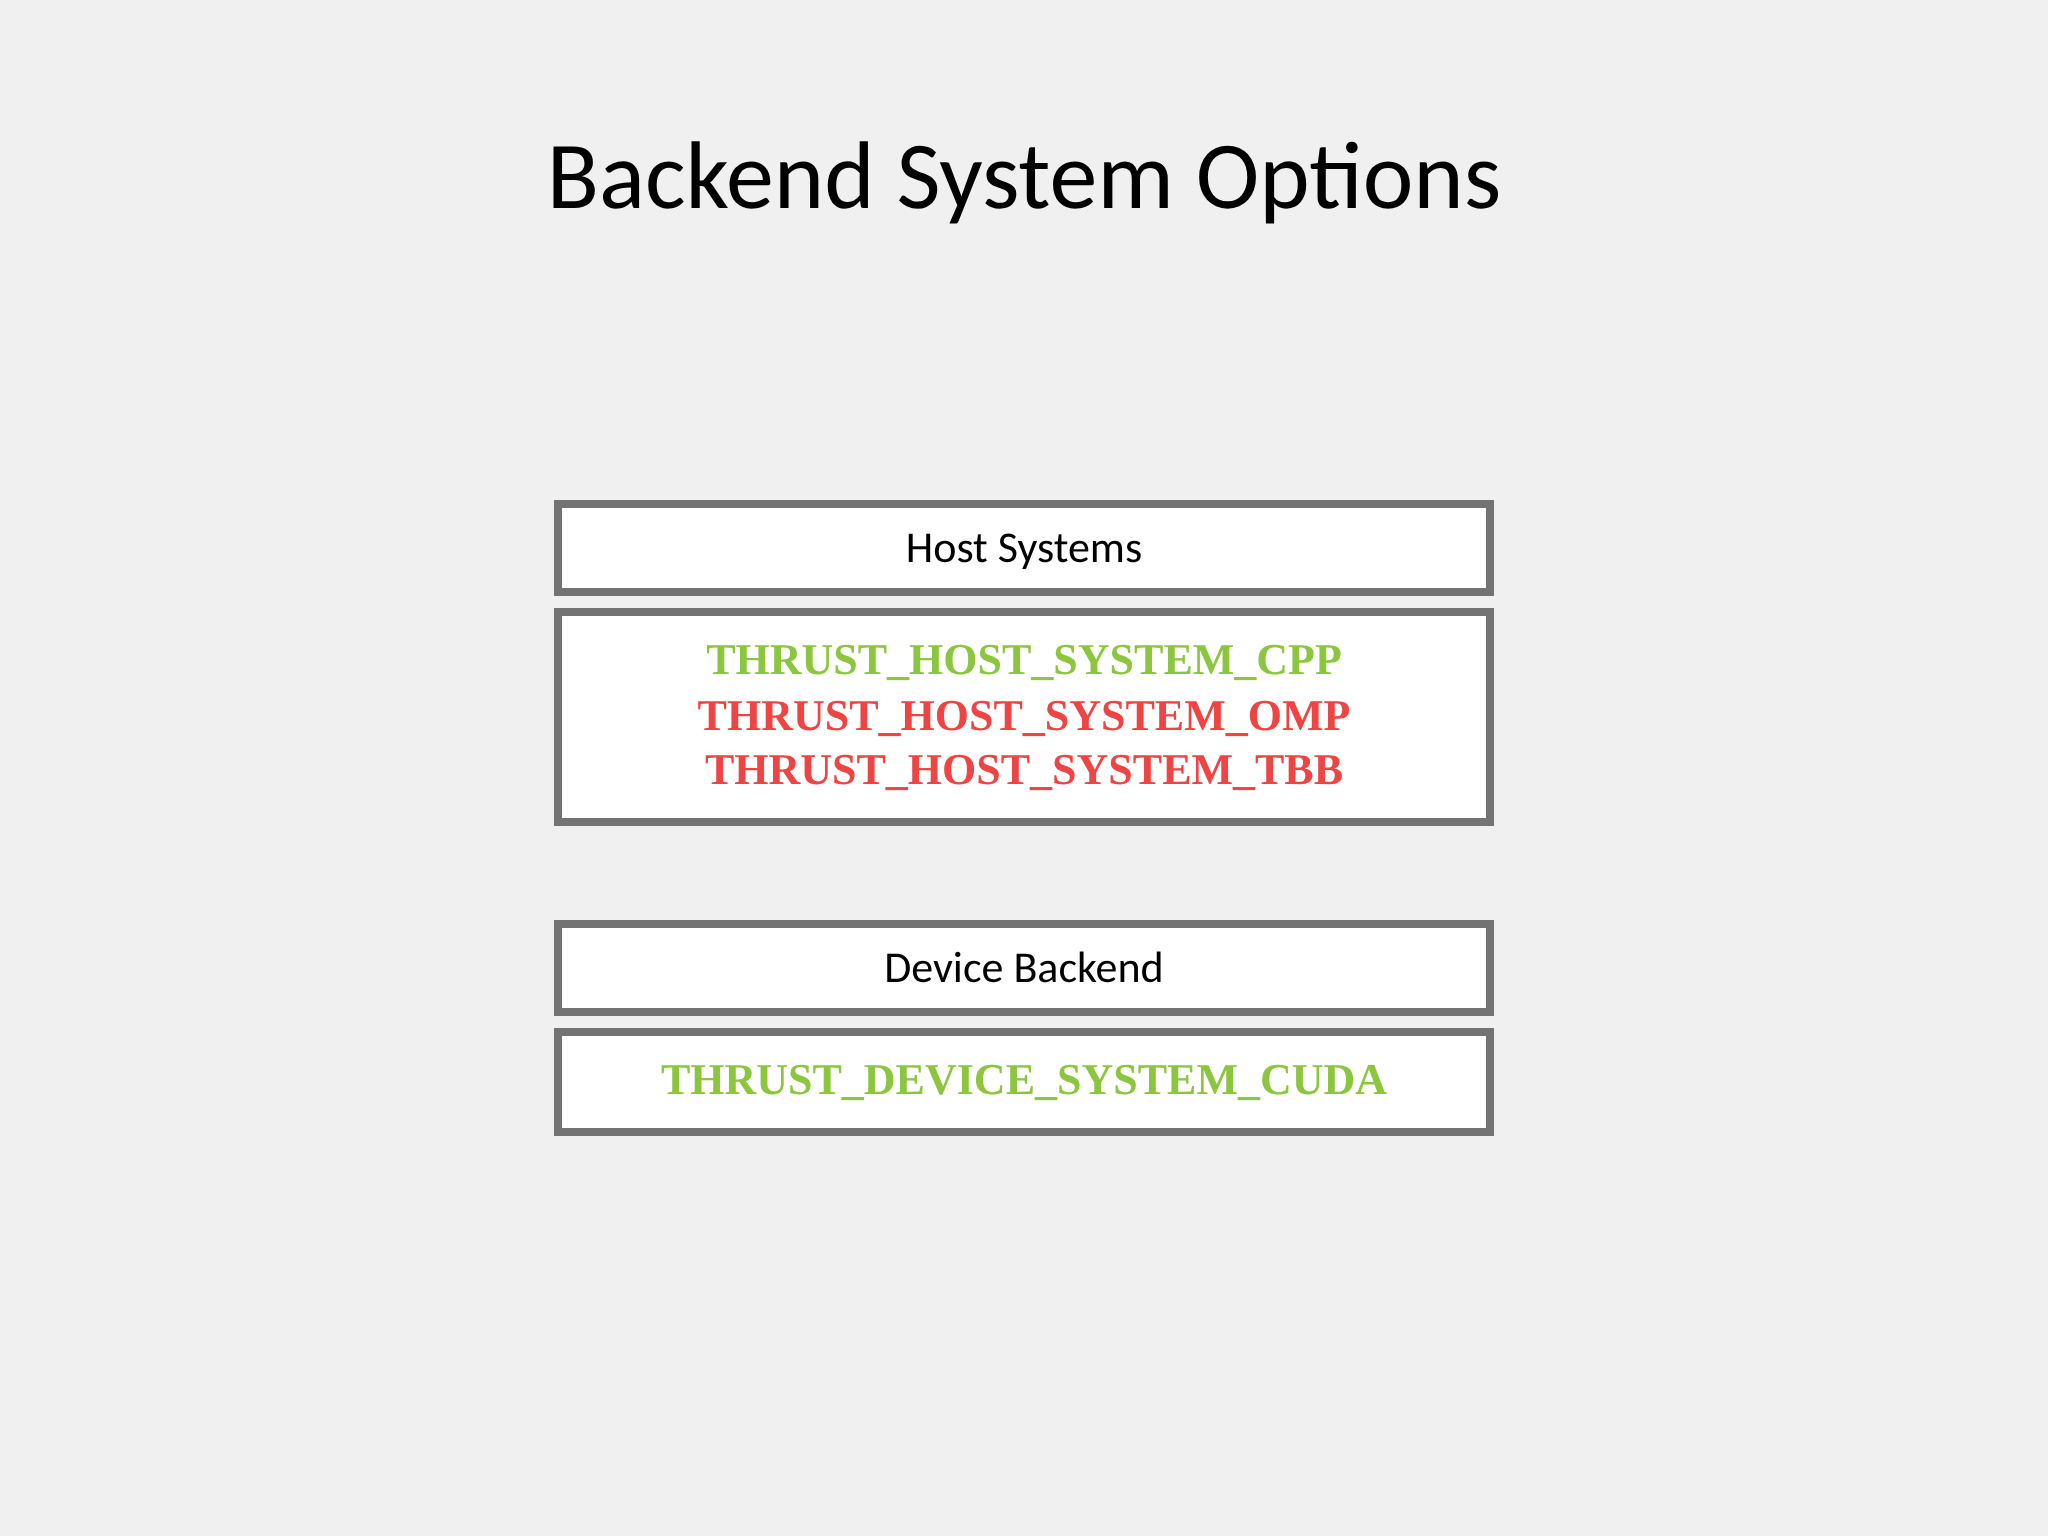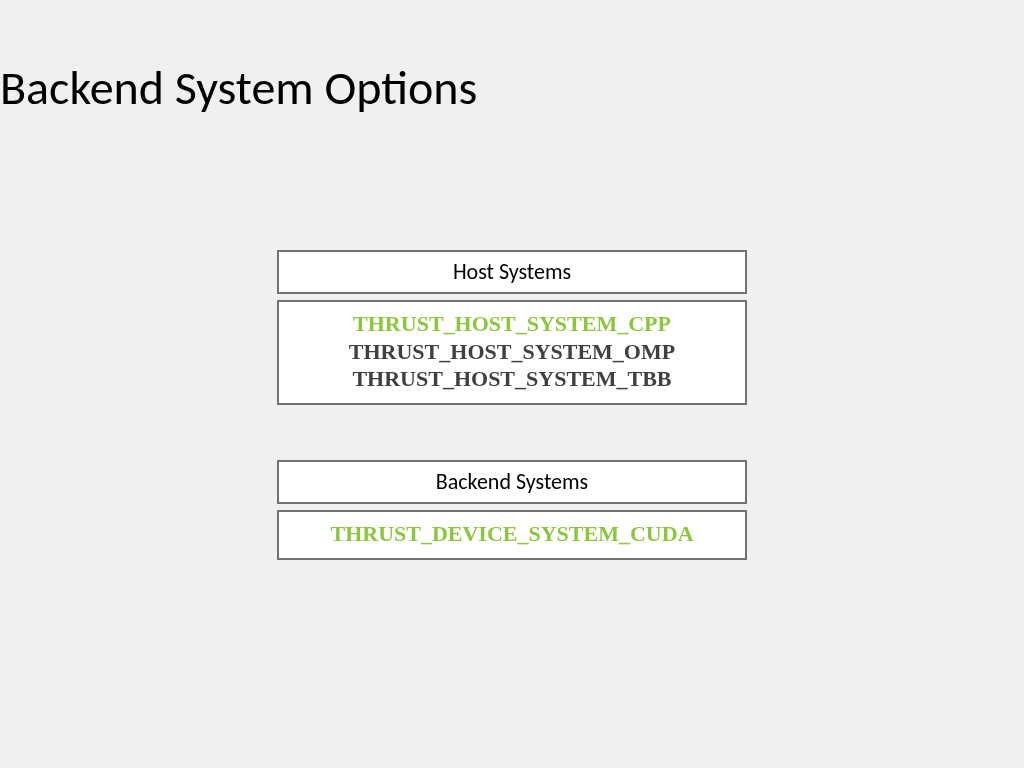--- a/index.html
+++ b/index.html
@@ -12,34 +12,35 @@
   .slide {
     width: 1024px;
     height: 768px;
     position: relative;
   }
   .title {
     position: absolute;
     top: 58px;
     left: 0;
     width: 100%;
+    text-align: center;
     font-size: 48px;
     font-weight: 400;
     color: #000;
   }
   .group {
     position: absolute;
     left: 277px;
     width: 470px;
   }
   .group.host   { top: 250px; }
   .group.device { top: 460px; }
   .box {
     background: #ffffff;
-    border: 2px solid #737373;
+    border: 4px solid #737373;
     width: 100%;
     text-align: center;
     margin-bottom: 6px;
   }
   .box.header {
     font-size: 22px;
     font-weight: 400;
     padding: 6px 0 7px 0;
     font-family: Calibri, "Segoe UI", Arial, sans-serif;
   }
@@ -47,38 +48,38 @@
     padding: 8px 0 10px 0;
   }
   .opt {
     font-family: Liberation Serif, serif;
     font-weight: bold;
     font-size: 22px;
     line-height: 1.25;
     white-space: pre;
   }
   .opt.highlight { color: #8cc63f; }
-  .opt.normal    { color: #404040; }
+  .opt.normal    { color: #ef4444; }
 </style>
 </head>
 <body>
 
 <div class="slide">
 
   <div class="title">Backend System Options</div>
 
   <div class="group host">
     <div class="box header">Host Systems</div>
     <div class="box body">
       <div class="opt highlight">THRUST_HOST_SYSTEM_CPP</div>
       <div class="opt normal">THRUST_HOST_SYSTEM_OMP</div>
       <div class="opt normal">THRUST_HOST_SYSTEM_TBB</div>
     </div>
   </div>
 
   <div class="group device">
-    <div class="box header">Backend Systems</div>
+    <div class="box header">Device Backend</div>
     <div class="box body">
       <div class="opt highlight">THRUST_DEVICE_SYSTEM_CUDA</div>
     </div>
   </div>
 
 </div>
 
 </body></html>

